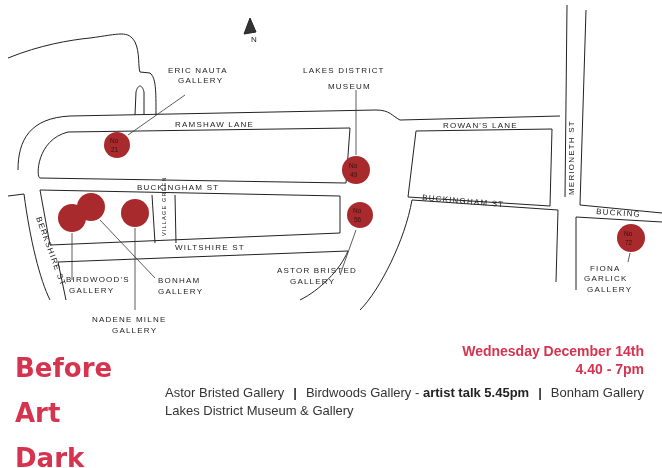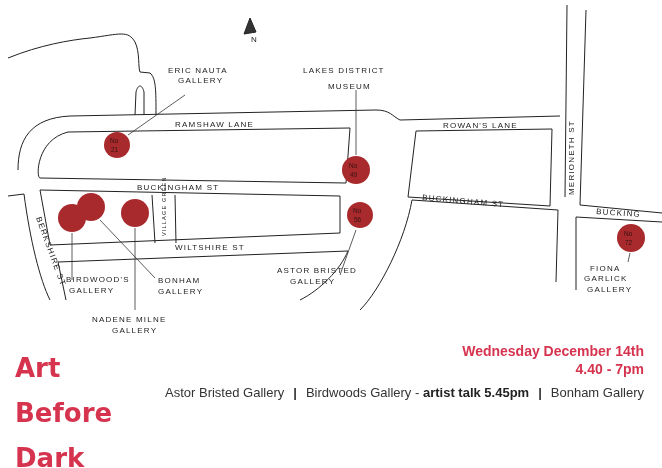--- a/index.html
+++ b/index.html
@@ -111,27 +111,30 @@
   <text x="587" y="292" class="hand">Gallery</text>
   <text x="66" y="282" class="hand">Birdwood's</text>
   <text x="69" y="293" class="hand">Gallery</text>
   <text x="158" y="283" class="hand">Bonham</text>
   <text x="158" y="294" class="hand">Gallery</text>
   <text x="92" y="322" class="hand">Nadene Milne</text>
   <text x="112" y="333" class="hand">Gallery</text>
 </svg>
 
 <div class="title">
+  <div>Before</div>
   <div>Art</div>
-  <div>Before</div>
   <div>Dark</div>
 </div>
 
 <div class="event-date">
   <div>Wednesday December 14th</div>
   <div>4.40 - 7pm</div>
 </div>
 
 <div class="venues">
   <div class="row">
     <span>Astor Bristed Gallery</span><span class="sep">|</span><span>Birdwoods Gallery - </span><b>artist talk 5.45pm</b><span class="sep">|</span><span>Bonham Gallery</span>
   </div>
+  <div class="row">
+    <span>Lakes District Museum &amp; Gallery</span>
+  </div>
 </div>
 
 </body></html>

